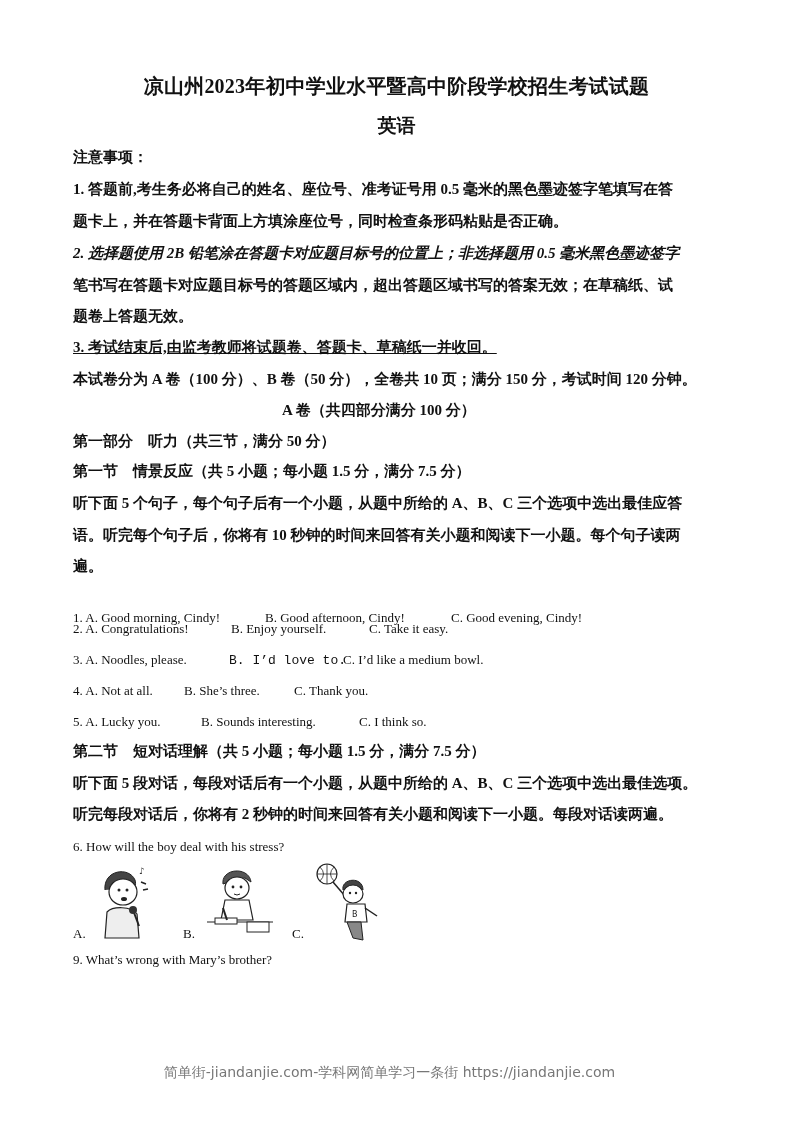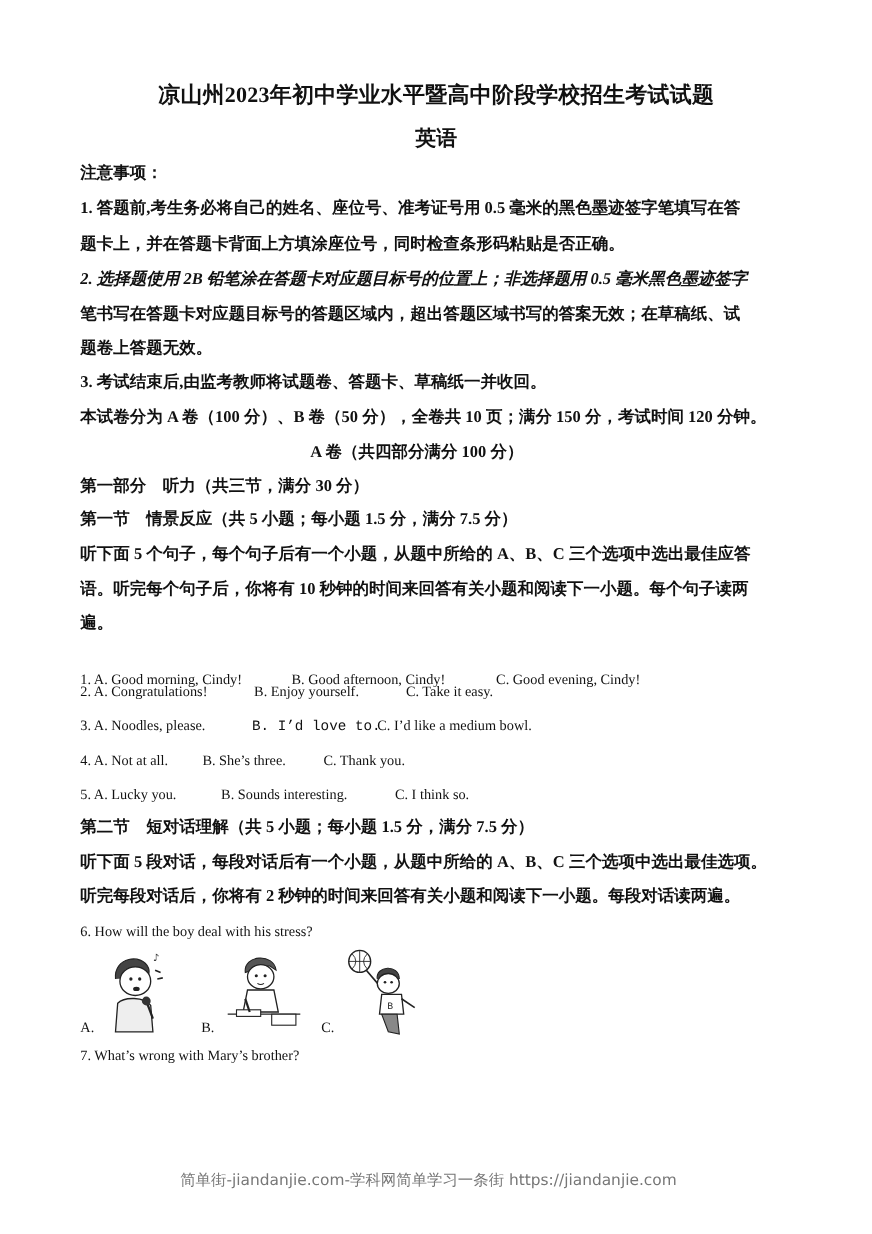--- a/index.html
+++ b/index.html
@@ -30,26 +30,26 @@
 
   <div class="title">凉山州2023年初中学业水平暨高中阶段学校招生考试试题</div>
   <div class="subtitle">英语</div>
 
   <div class="line" style="top:148px;">注意事项：</div>
   <div class="line" style="top:180px;">1. 答题前,考生务必将自己的姓名、座位号、准考证号用 0.5 毫米的黑色墨迹签字笔填写在答</div>
   <div class="line" style="top:212px;">题卡上，并在答题卡背面上方填涂座位号，同时检查条形码粘贴是否正确。</div>
   <div class="line" style="top:244px;font-style:italic;">2. 选择题使用 2B 铅笔涂在答题卡对应题目标号的位置上；非选择题用 0.5 毫米黑色墨迹签字</div>
   <div class="line" style="top:276px;">笔书写在答题卡对应题目标号的答题区域内，超出答题区域书写的答案无效；在草稿纸、试</div>
   <div class="line" style="top:307px;">题卷上答题无效。</div>
-  <div class="line" style="top:338px;">3. 考试结束后,由监考教师将试题卷、答题卡、草稿纸一并收回。</div>
+  <div class="line" style="top:338px;text-decoration:underline;">3. 考试结束后,由监考教师将试题卷、答题卡、草稿纸一并收回。</div>
   <div class="line" style="top:370px;">本试卷分为 A 卷（100 分）、B 卷（50 分），全卷共 10 页；满分 150 分，考试时间 120 分钟。</div>
 
   <div class="center" style="top:401px;">A 卷（共四部分满分 100 分）</div>
 
-  <div class="line" style="top:432px;">第一部分　听力（共三节，满分 30 分）</div>
+  <div class="line" style="top:432px;">第一部分　听力（共三节，满分 50 分）</div>
   <div class="line" style="top:462px;">第一节　情景反应（共 5 小题；每小题 1.5 分，满分 7.5 分）</div>
   <div class="line" style="top:494px;">听下面 5 个句子，每个句子后有一个小题，从题中所给的 A、B、C 三个选项中选出最佳应答</div>
   <div class="line" style="top:526px;">语。听完每个句子后，你将有 10 秒钟的时间来回答有关小题和阅读下一小题。每个句子读两</div>
   <div class="line" style="top:557px;">遍。</div>
 
   <div class="opt-row" style="top:590px;">
     <span style="width:192px;">1. A. Good morning, Cindy!</span><span style="width:186px;margin-top:20px;">B. Good afternoon, Cindy!</span><span>C. Good evening, Cindy!</span>
   </div>
   <div class="opt-row" style="top:621px;">
     <span style="width:158px;">2. A. Congratulations!</span><span style="width:138px;">B. Enjoy yourself.</span><span>C. Take it easy.</span>
@@ -112,16 +112,16 @@
         <circle cx="37" cy="33" r="1.2" fill="#222"></circle>
           <circle cx="43" cy="33" r="1.2" fill="#222"></circle>
         <path d="M34 44 L52 44 L54 62 L32 62 Z" fill="#fff" stroke="#222" stroke-width="1.2"></path>
         <text x="39" y="57" font-size="8" fill="#222" font-family="DejaVu Sans, sans-serif">B</text>
         <path d="M52 48 L64 56" stroke="#222" stroke-width="1.5"></path>
         <path d="M34 62 L40 78 L50 80 L48 62 Z" fill="#888" stroke="#222"></path>
       </svg>
     </div>
   </div>
 
-  <div class="q" style="top:952px;">7. What’s wrong with Mary’s brother?</div>
+  <div class="q" style="top:952px;">9. What’s wrong with Mary’s brother?</div>
 
   <div class="footer">简单街-jiandanjie.com-学科网简单学习一条街 https://jiandanjie.com</div>
 </div>
 
 </body></html>

